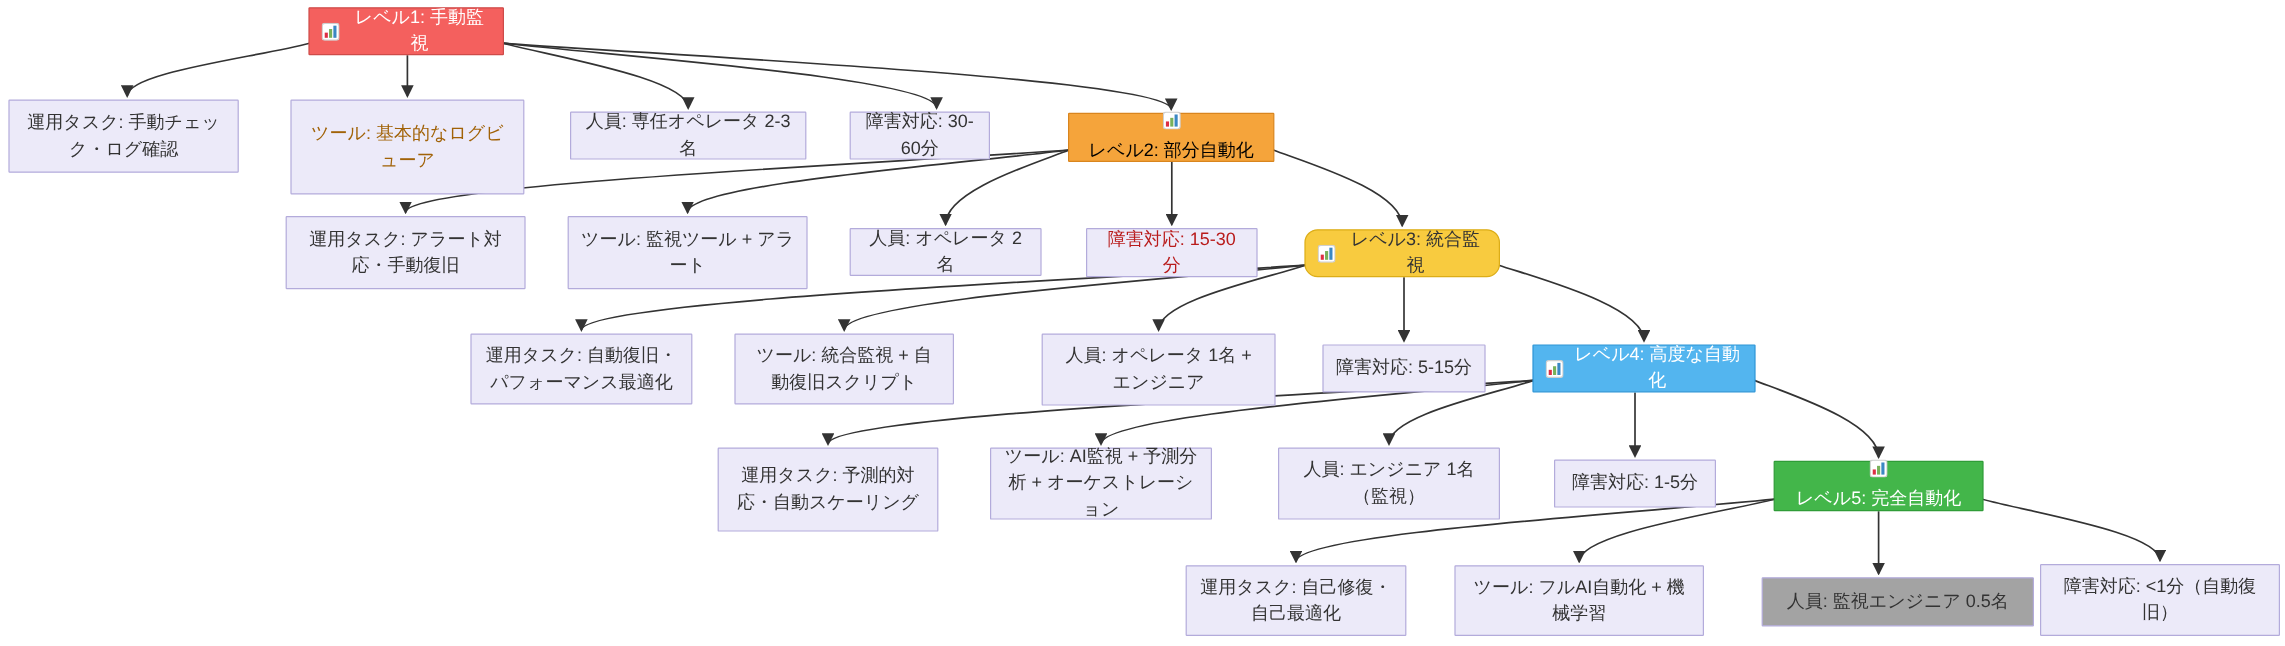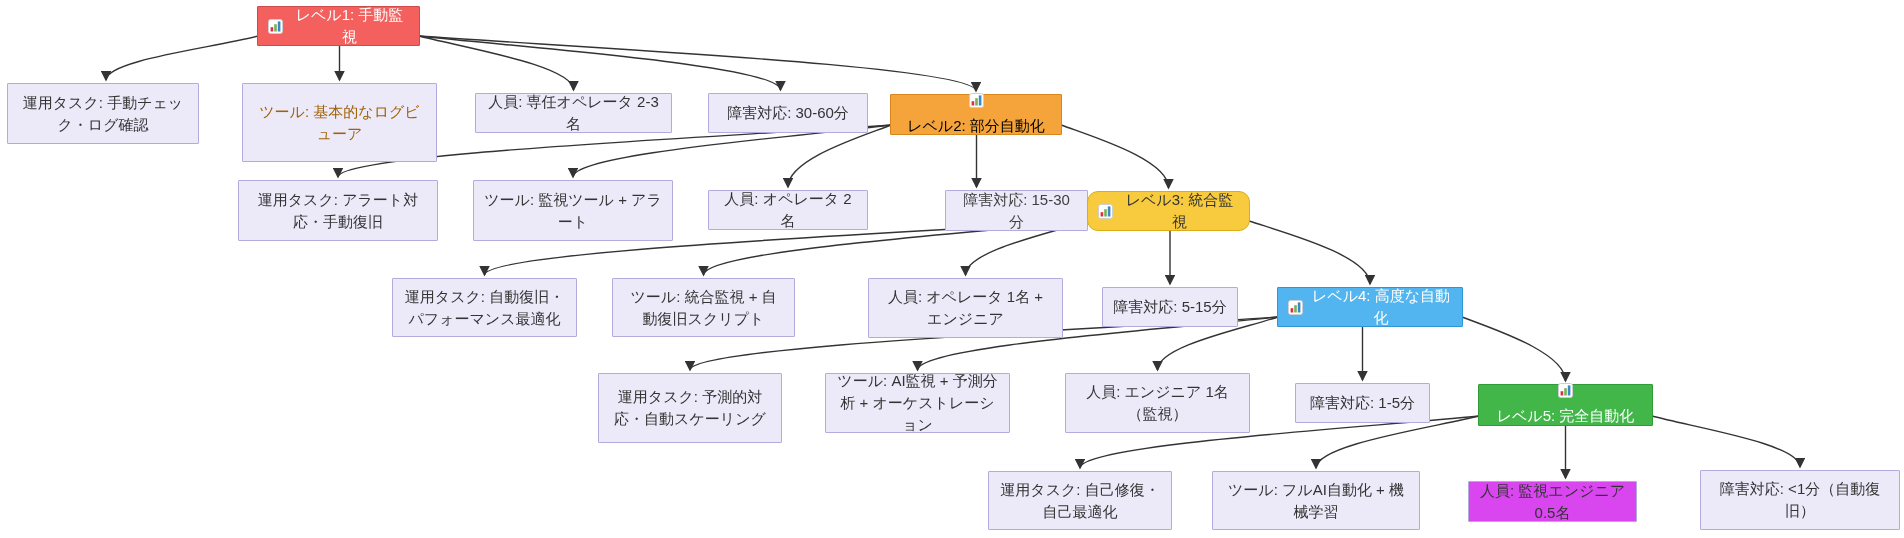--- a/index.html
+++ b/index.html
@@ -99,21 +99,21 @@
     </div>
     <div class="node detail" style="left: 7px; top: 83px; width: 192px; height: 61px; background: rgb(236, 234, 249); border-color: rgb(179, 171, 219); color: rgb(51, 51, 51);">
       <span class="lbl">運用タスク: 手動チェック・ログ確認</span>
     </div>
     <div class="node detail" style="left: 242px; top: 83px; width: 195px; height: 79px; background: rgb(236, 234, 249); border-color: rgb(179, 171, 219); color: #a16207;">
       <span class="lbl">ツール: 基本的なログビューア</span>
     </div>
     <div class="node detail" style="left: 475px; top: 93px; width: 197px; height: 40px; background: rgb(236, 234, 249); border-color: rgb(179, 171, 219); color: rgb(51, 51, 51);">
       <span class="lbl">人員: 専任オペレータ 2-3名</span>
     </div>
-    <div class="node detail" style="left: 708px; top: 93px; width: 160px; height: 40px; background: rgb(236, 234, 249); border-color: rgb(179, 171, 219); color: rgb(51, 51, 51);">
+    <div class="node detail" style="left: 708px; top: 93px; width: 117px; height: 40px; background: rgb(236, 234, 249); border-color: rgb(179, 171, 219); color: rgb(51, 51, 51);">
       <span class="lbl">障害対応: 30-60分</span>
     </div>
     <div class="node level" style="left: 890px; top: 94px; width: 172px; height: 41px; background: rgb(245, 164, 59); border-color: rgb(217, 133, 30); color: #000000; flex-direction: column;">
       <span class="icon">
         <svg width="15" height="15" viewBox="0 0 15 15" aria-hidden="true">
           <rect x="0.5" y="0.5" width="14" height="14" rx="2.2" fill="#ffffff" stroke="#cfcfcf"></rect>
           <rect x="2.6" y="8.2" width="2.6" height="4.3" fill="#dd2e44"></rect>
           <rect x="6.2" y="5.2" width="2.6" height="7.3" fill="#78b159"></rect>
           <rect x="9.8" y="2.4" width="2.6" height="10.1" fill="#3b88c3"></rect>
         </svg>
@@ -122,21 +122,21 @@
     </div>
     <div class="node detail" style="left: 238px; top: 180px; width: 200px; height: 61px; background: rgb(236, 234, 249); border-color: rgb(179, 171, 219); color: rgb(51, 51, 51);">
       <span class="lbl">運用タスク: アラート対応・手動復旧</span>
     </div>
     <div class="node detail" style="left: 473px; top: 180px; width: 200px; height: 61px; background: rgb(236, 234, 249); border-color: rgb(179, 171, 219); color: rgb(51, 51, 51);">
       <span class="lbl">ツール: 監視ツール + アラート</span>
     </div>
     <div class="node detail" style="left: 708px; top: 190px; width: 160px; height: 40px; background: rgb(236, 234, 249); border-color: rgb(179, 171, 219); color: rgb(51, 51, 51);">
       <span class="lbl">人員: オペレータ 2名</span>
     </div>
-    <div class="node detail" style="left: 945px; top: 190px; width: 143px; height: 41px; background: rgb(236, 234, 249); border-color: rgb(179, 171, 219); color: #404040;">
+    <div class="node detail" style="left: 905px; top: 190px; width: 143px; height: 41px; background: rgb(236, 234, 249); border-color: rgb(179, 171, 219); color: #b91c1c;">
       <span class="lbl">障害対応: 15-30分</span>
     </div>
     <div class="node level" style="left: 1087px; top: 191px; width: 163px; height: 40px; background: rgb(248, 203, 63); border-color: rgb(220, 173, 23); color: rgb(51, 51, 51); border-radius: 11px;">
       <span class="icon">
         <svg width="15" height="15" viewBox="0 0 15 15" aria-hidden="true">
           <rect x="0.5" y="0.5" width="14" height="14" rx="2.2" fill="#ffffff" stroke="#cfcfcf"></rect>
           <rect x="2.6" y="8.2" width="2.6" height="4.3" fill="#dd2e44"></rect>
           <rect x="6.2" y="5.2" width="2.6" height="7.3" fill="#78b159"></rect>
           <rect x="9.8" y="2.4" width="2.6" height="10.1" fill="#3b88c3"></rect>
         </svg>
@@ -188,19 +188,19 @@
         </svg>
       </span>
       <span class="lbl">レベル5: 完全自動化</span>
     </div>
     <div class="node detail" style="left: 988px; top: 471px; width: 184px; height: 59px; background: rgb(236, 234, 249); border-color: rgb(179, 171, 219); color: rgb(51, 51, 51);">
       <span class="lbl">運用タスク: 自己修復・自己最適化</span>
     </div>
     <div class="node detail" style="left: 1212px; top: 471px; width: 208px; height: 59px; background: rgb(236, 234, 249); border-color: rgb(179, 171, 219); color: rgb(51, 51, 51);">
       <span class="lbl">ツール: フルAI自動化 + 機械学習</span>
     </div>
-    <div class="node detail" style="left: 1468px; top: 481px; width: 169px; height: 41px; background: #d946ef; border-color: rgb(179, 171, 219); color: rgb(51, 51, 51); align-items: center;">
+    <div class="node detail" style="left: 1468px; top: 481px; width: 227px; height: 41px; background: #a3a3a3; border-color: rgb(179, 171, 219); color: rgb(51, 51, 51); align-items: center;">
       <span class="lbl">人員: 監視エンジニア 0.5名</span>
     </div>
     <div class="node detail" style="left: 1700px; top: 470px; width: 200px; height: 60px; background: rgb(236, 234, 249); border-color: rgb(179, 171, 219); color: rgb(51, 51, 51);">
       <span class="lbl">障害対応: &lt;1分（自動復旧）</span>
     </div>
   </div>
 
 </body></html>

